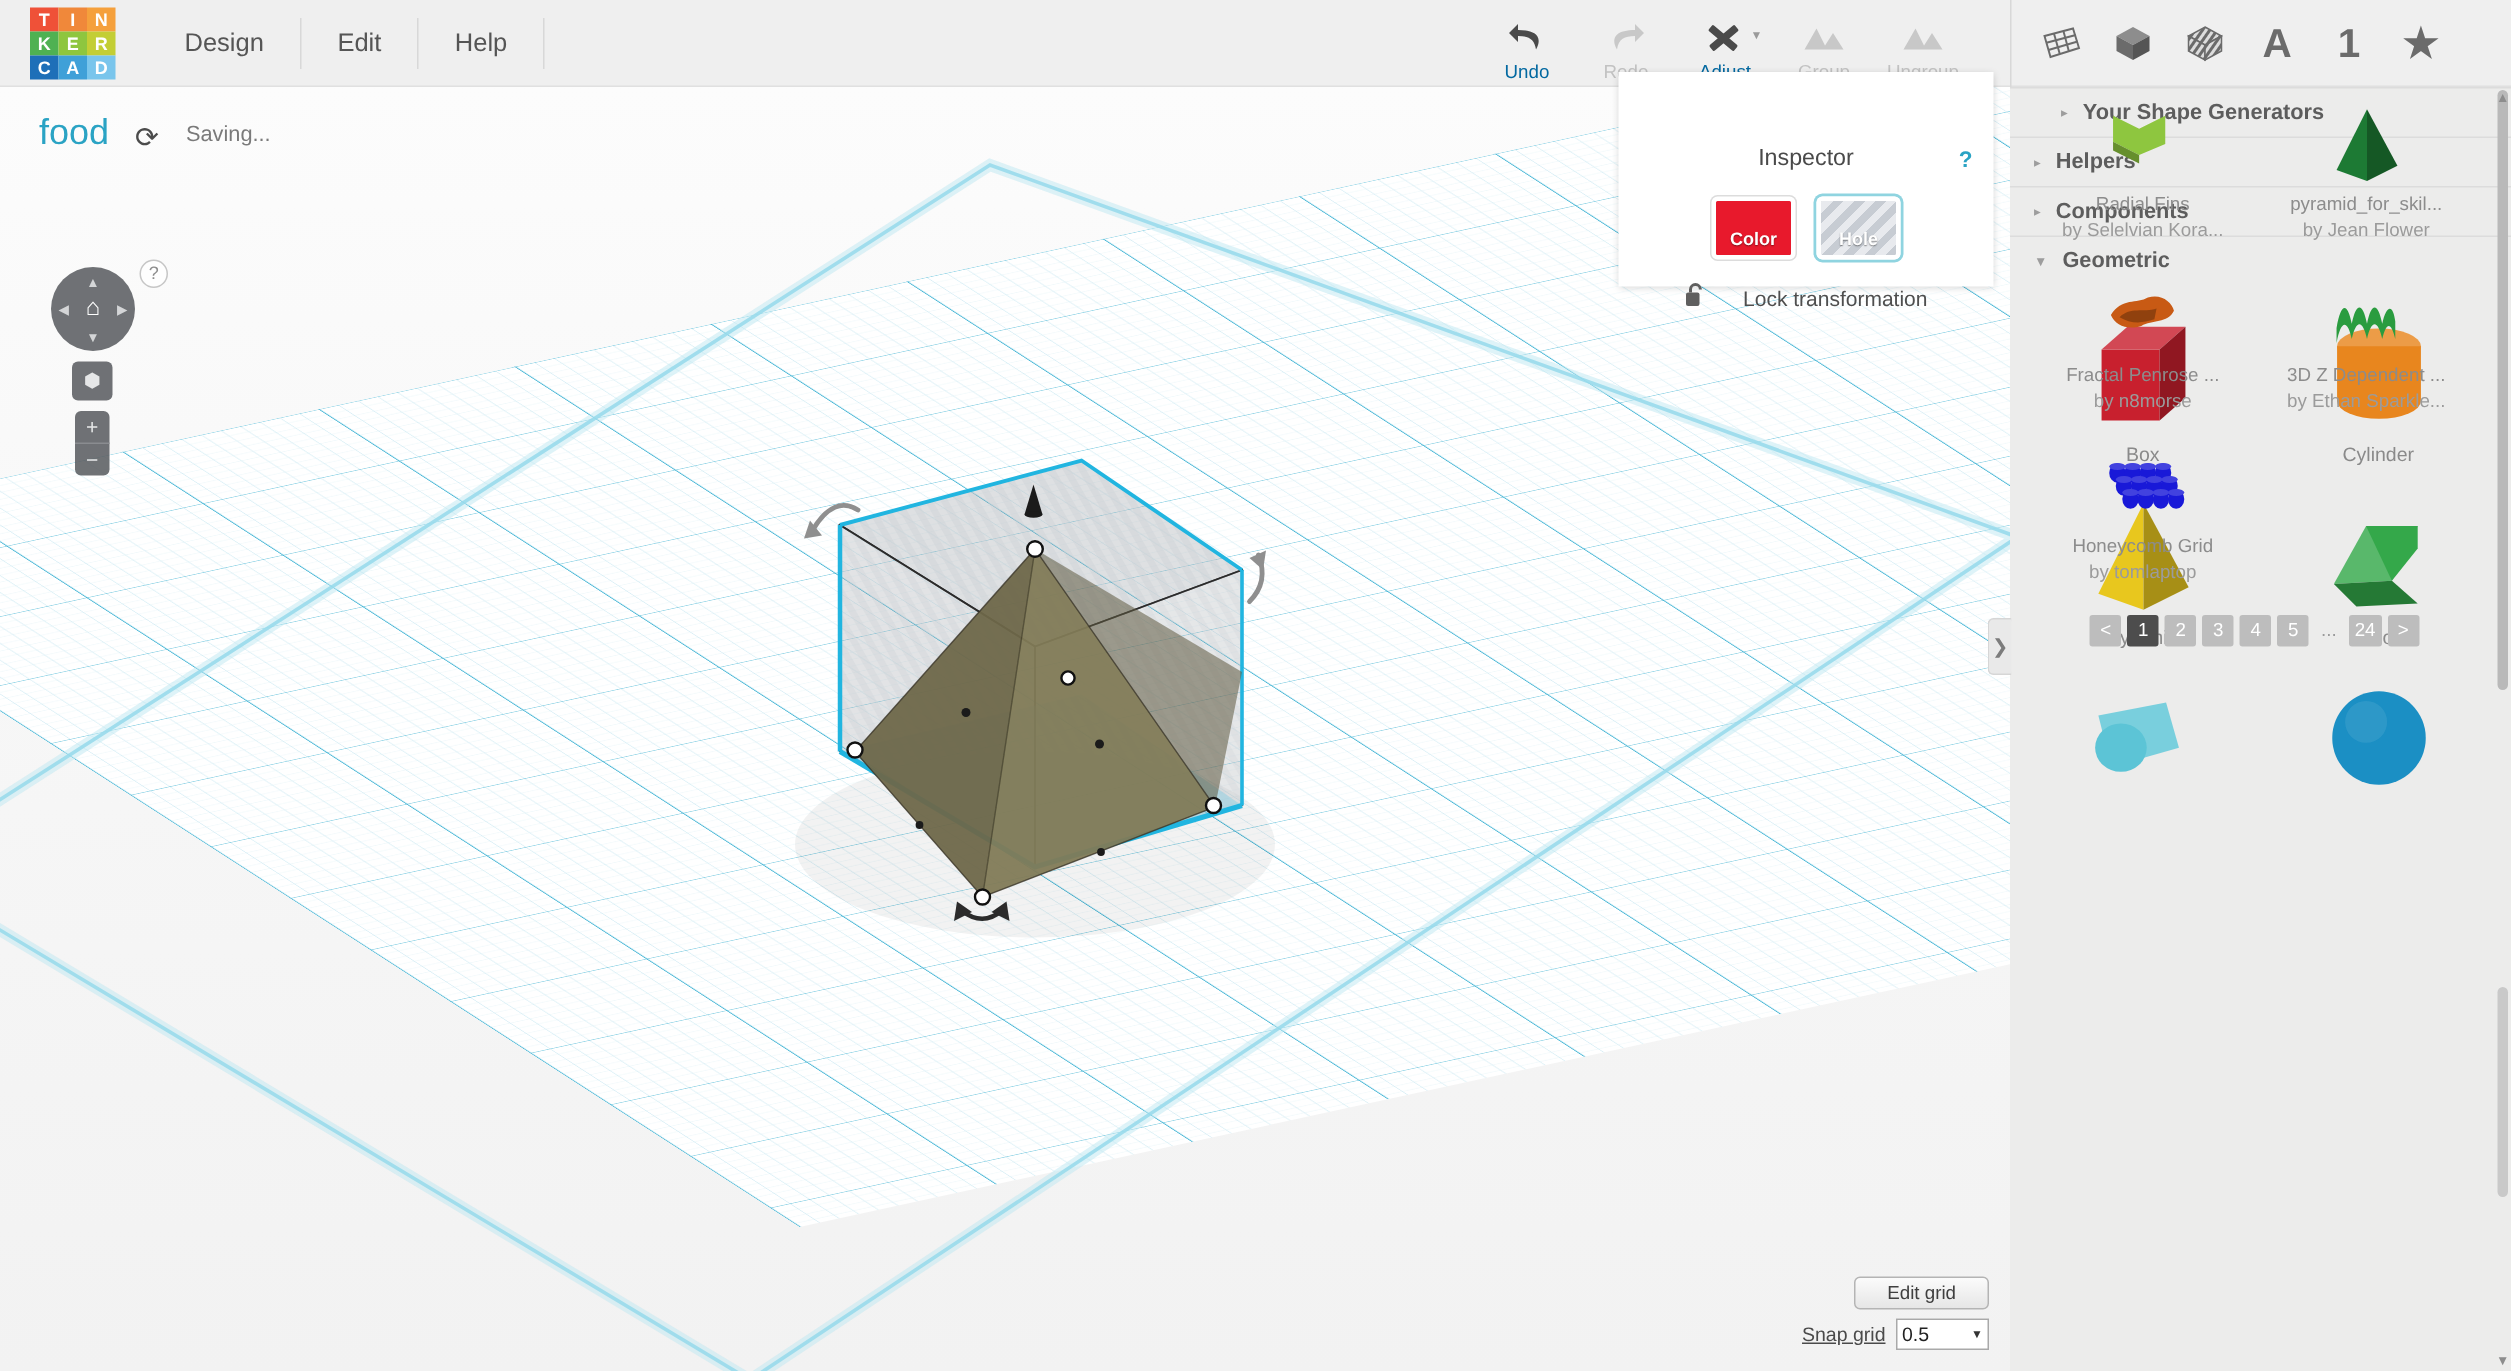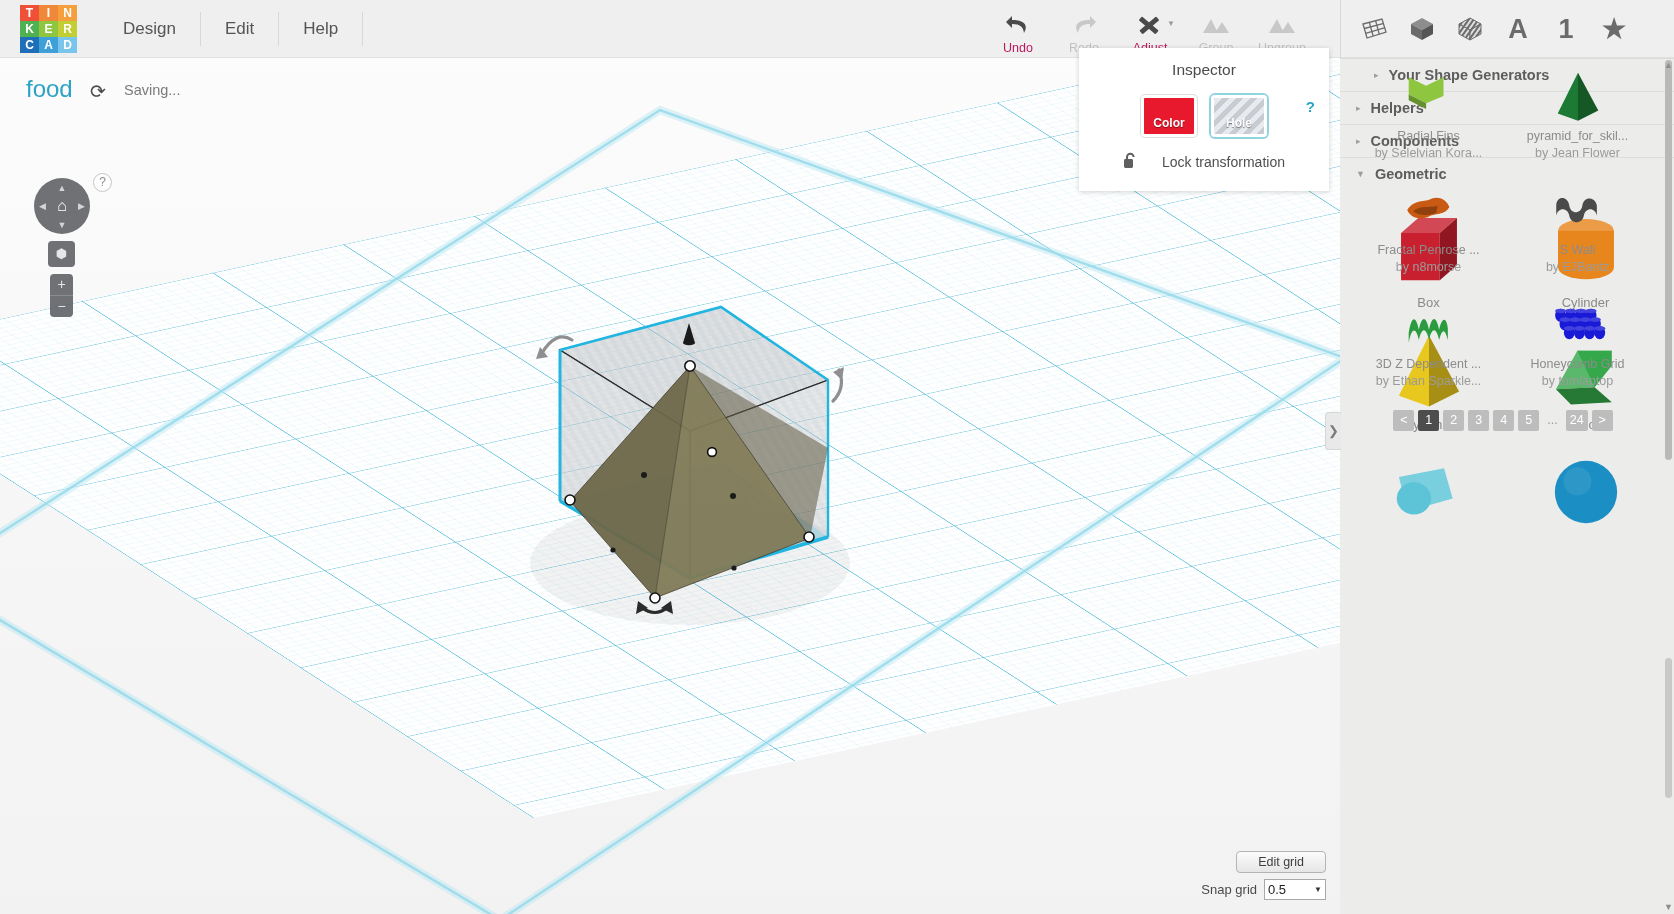--- a/index.html
+++ b/index.html
@@ -24,21 +24,21 @@
     text-align: center; }
   .menu-items { display: flex; align-items: center; margin-left: 22px; height: 66px; }
   .menu-item { padding: 0 24px; font-size: 17px; color: #555; height: 34px; line-height: 34px;
     border-right: 1px solid #d8d8d8; cursor: pointer; }
   .menu-item.last { border-right: 1px solid #d8d8d8; }
 
   .tools { position: absolute; left: 985px; top: 0; height: 58px; display: flex; align-items: center; }
   .tool { width: 66px; height: 52px; display: flex; flex-direction: column;
     align-items: center; justify-content: flex-end; cursor: pointer; position: relative; }
   .tool .ticon { height: 26px; display: flex; align-items: center; justify-content: center; }
-  .tool .tlabel { font-size: 12.5px; color: #be185d; margin-top: 3px; }
+  .tool .tlabel { font-size: 12.5px; color: #0369a1; margin-top: 3px; }
   .tool.disabled .tlabel { color: #c2c2c2; }
   .tool .caret { position: absolute; right: 8px; top: 16px; font-size: 8px; color: #9a9a9a; }
 
   .right-icons { position: absolute; left: 1340px; top: 0; height: 58px;
     display: flex; align-items: center; gap: 14px; padding-left: 16px;
     border-left: 1px solid #d8d8d8; }
   .ricon { width: 34px; height: 34px; display: flex; align-items: center;
     justify-content: center; cursor: pointer; color: #6b6b6b; }
   .ricon.glyph { font-size: 27px; font-weight: bold; color: #6b6b6b; }
 
@@ -80,31 +80,31 @@
   .panel-toggle { position: absolute; left: 1325px; top: 412px; width: 16px; height: 38px;
     background: #e9e9e9; border: 1px solid #d6d6d6; border-right: none;
     border-radius: 4px 0 0 4px; color: #7c7c7c; font-size: 13px;
     text-align: center; line-height: 36px; cursor: pointer; z-index: 30; }
 
   .gridctl { position: absolute; right: 14px; bottom: 14px; z-index: 20;
     display: flex; flex-direction: column; align-items: flex-end; gap: 6px; }
   .editgrid { background: linear-gradient(180deg,#fbfbfb,#e6e6e6); border: 1px solid #b4b4b4;
     border-radius: 4px; font-size: 12.5px; color: #3f3f3f; padding: 3px 21px; cursor: pointer; }
   .snaprow { display: flex; align-items: center; gap: 7px; }
-  .snaplbl { font-size: 13px; color: #4a4a4a; }
+  .snaplbl { font-size: 13px; color: #4a4a4a; text-decoration: underline; }
   .snapsel { width: 62px; height: 21px; border: 1px solid #a9a9a9; background: #fff;
     font-size: 13px; color: #222; display: flex; align-items: center;
     padding: 0 3px; cursor: pointer; }
   .snapsel .sval { flex: 1; }
   .snapsel .scaret { font-size: 8px; color: #333; }
 
   
   .inspector { position: absolute; left: 1079px; top: 48px; width: 250px; height: 143px;
     background: #fff; box-shadow: 0 1px 5px rgba(0,0,0,.18); z-index: 25; }
-  .insp-title { text-align: center; font-size: 15.5px; color: #4a4a4a; padding-top: 13px; font-weight: 500; }
+  .insp-title { text-align: center; font-size: 15.5px; color: #4a4a4a; padding-top: 13px; font-weight: 500; margin-top: 36px; }
   .insp-row { display: flex; justify-content: center; gap: 14px; margin-top: 16px; }
   .swatch { width: 56px; height: 42px; border-radius: 4px; position: relative;
     display: flex; align-items: flex-end; justify-content: center; cursor: pointer;
     border: 3px solid #fff; box-shadow: 0 0 0 1px #dcdcdc; }
   .swatch.sel { border-color: #fff; box-shadow: 0 0 0 2px #8fd4e0; }
   .swatch span { font-size: 12px; font-weight: bold; color: #fff;
     text-shadow: 0 1px 1px rgba(0,0,0,.45); margin-bottom: 4px; }
   .sw-color { background: #e8192c; }
   .sw-hole { background: repeating-linear-gradient(-45deg,#c7ccd3 0 5px,#e8eaee 5px 10px); align-items: flex-end; }
   .lockrow { display: flex; align-items: center; justify-content: center;
@@ -422,29 +422,20 @@
           </div>
           <div class="gcell">
             <div class="gthumb">
               <svg width="58" height="58" viewBox="0 0 72 80">
                 <path d="M6 40 C16 24 30 30 40 24 C52 20 62 28 64 36 C58 48 44 44 34 50 C22 54 10 50 6 40 Z" fill="#c85a14"></path>
                 <path d="M14 42 C24 32 36 38 48 34 L46 44 C34 48 24 48 14 42 Z" fill="#90410e"></path>
               </svg>
             </div>
             <div class="gname">Fractal Penrose ...</div>
             <div class="gauthor">by n8morse</div>
-          </div>
-          <div class="gcell">
-            <div class="gthumb">
-              <svg width="58" height="58" viewBox="0 0 72 80">
-                <path d="M6 34 C6 20 22 20 24 34 C26 46 40 46 42 34 C44 20 60 22 62 34 L62 48 C60 36 46 36 44 48 C42 60 26 60 24 48 C22 36 8 36 6 48 Z" fill="#4a4a4a"></path>
-              </svg>
-            </div>
-            <div class="gname">S Wall</div>
-            <div class="gauthor">by EJBantz</div>
           </div>
           <div class="gcell">
             <div class="gthumb">
               <svg width="58" height="58" viewBox="0 0 72 80">
                 <path d="M8 52 C12 28 18 28 22 48 C26 28 32 28 36 48 C40 28 46 28 50 48 C54 30 60 30 62 46 L62 62 C58 46 54 46 50 62 C46 44 40 44 36 62 C32 44 26 44 22 62 C18 44 12 44 8 66 Z" fill="#2a9c3f"></path>
               </svg>
             </div>
             <div class="gname">3D Z Dependent ...</div>
             <div class="gauthor">by Ethan Sparkle...</div>
           </div>

